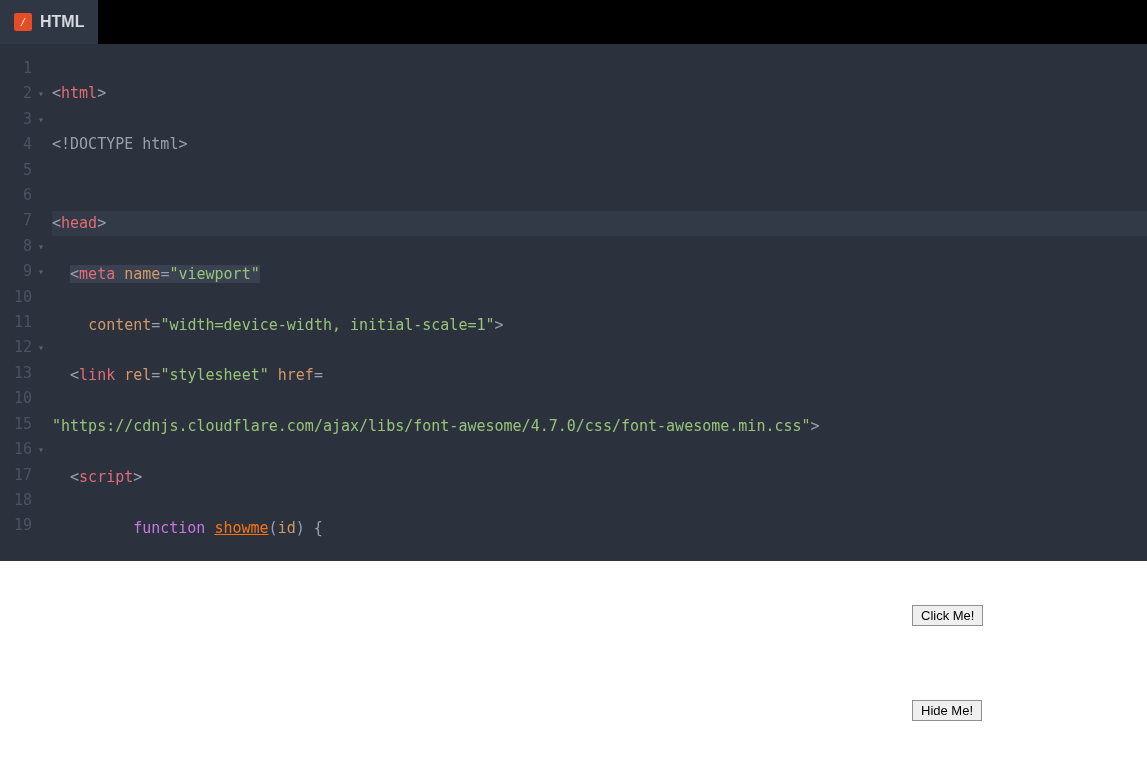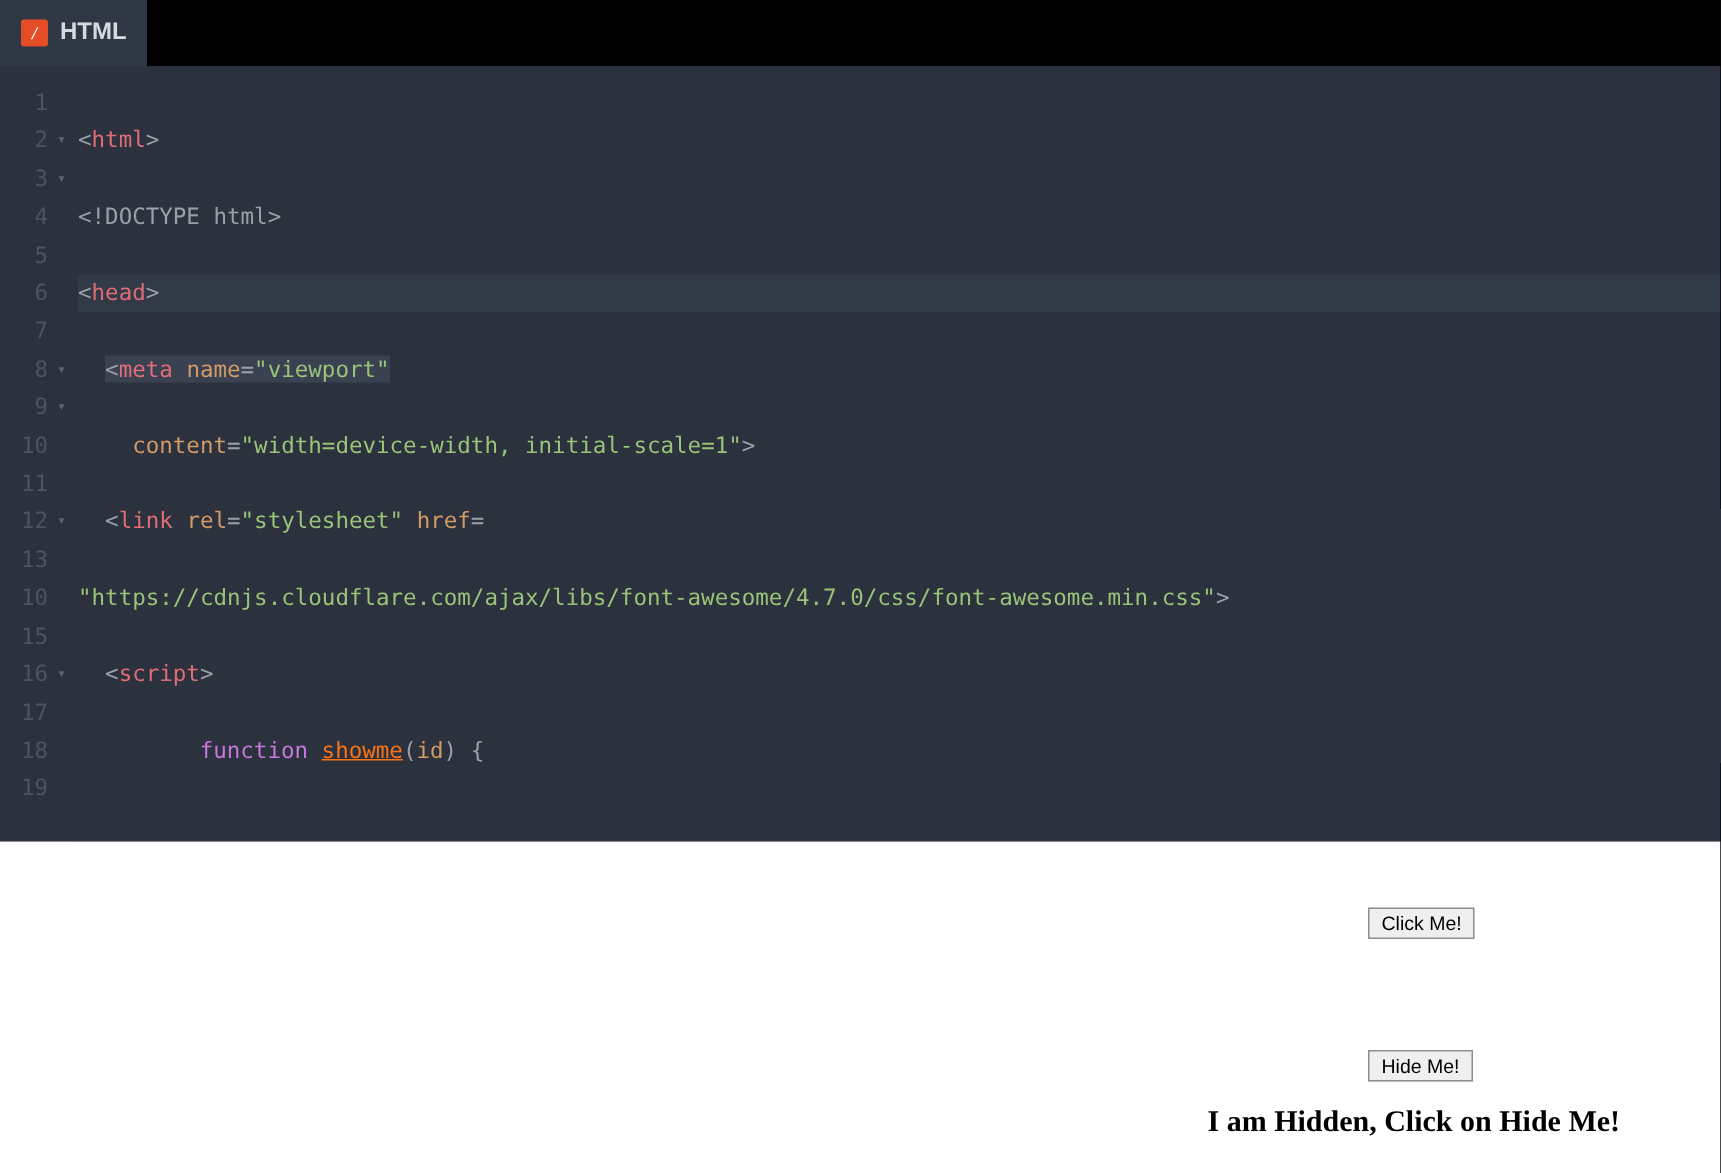--- a/index.html
+++ b/index.html
@@ -69,21 +69,21 @@
     color: #5a6272;
   }
   .code {
     flex: 1;
     padding: 12px 0 0 4px;
     color: #c6cbd3;
     white-space: pre;
     position: relative;
   }
   .code .row { min-height: 25.4px; }
-  .row.active { background: #323947; }
+  .row.active { background: #323947; margin-top: 28px; }
   .sel {
     background: #3a4252;
   }
 
   
   .t-doc   { color: #9aa0ab; }   
   .t-tag   { color: #e06c75; }
   .t-attr  { color: #d19a66; }
   .t-str   { color: #98c379; }
   .t-punc  { color: #9aa0ab; }
@@ -178,14 +178,13 @@
 
 
 
     </div>
   </div>
 </div>
 
 <div class="preview-panel">
   <button class="btn-click">Click Me!</button>
   <button class="btn-hide">Hide Me!</button>
-  <div class="hidden-msg">I am Hidden, Click on Hide Me!</div>
 </div>
 
 </body></html>

